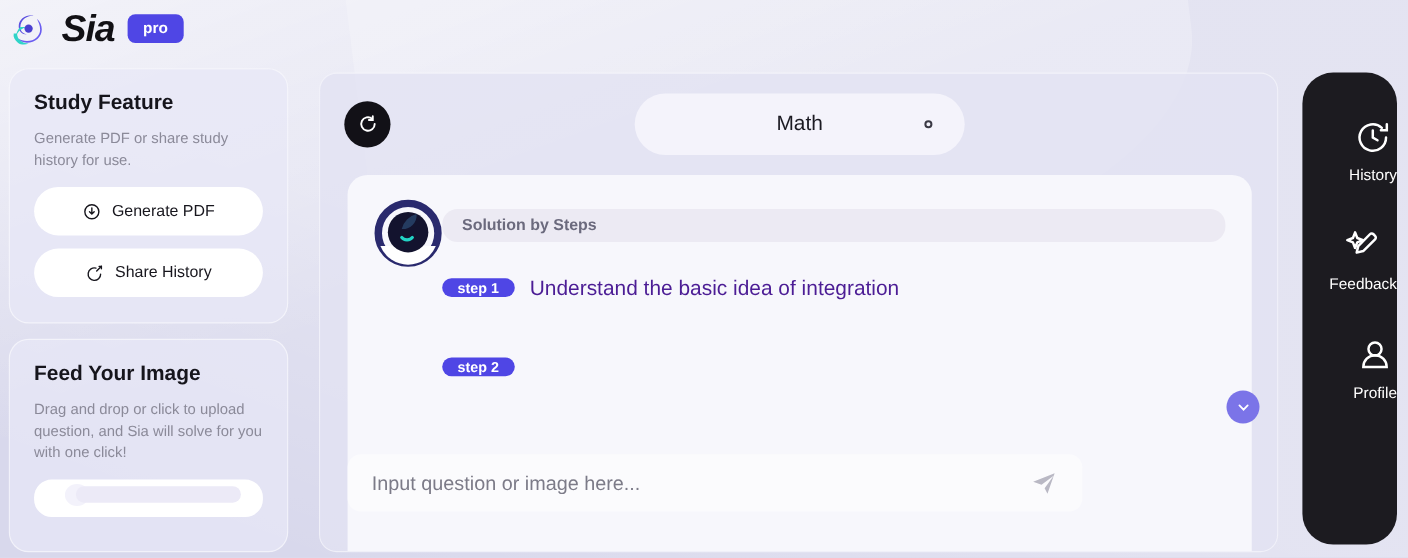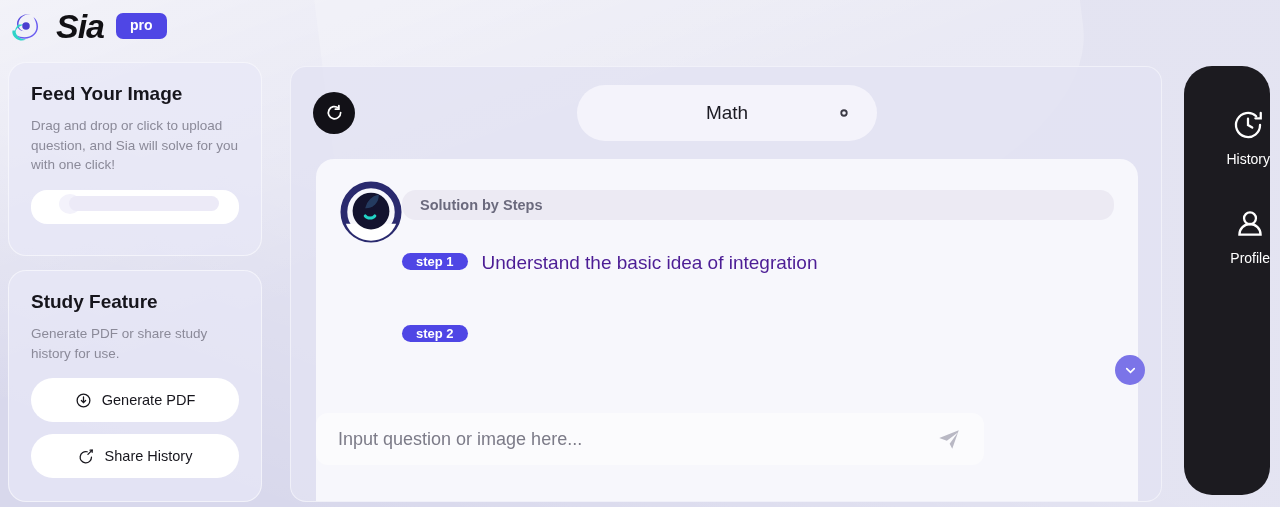--- a/index.html
+++ b/index.html
@@ -208,48 +208,48 @@
     <path d="M10 30c0 7 6 12 14 12-4 2-9 2-13-1-4-3-6-7-5-11z" fill="#2fd4c8"></path>
     <path d="M14 22c-3 3-5 7-5 11 2-6 7-10 14-11-4 0-7 0-9 0z" fill="#2fd4c8"></path>
     <circle cx="24" cy="24" r="5" fill="#4a3fd0"></circle>
   </svg>
   <div class="brand-name">Sia</div>
   <div class="pro-badge">pro</div>
 </div>
 
 <div class="left-sidebar">
 
+  <div class="side-card study">
+    <div class="card-title">Study Feature</div>
+    <div class="card-desc">Generate PDF or share study history for use.</div>
+
+    <div class="pill-btn">
+      <svg width="17" height="17" viewBox="0 0 24 24" fill="none" stroke="#17161d" stroke-width="1.8" stroke-linecap="round">
+        <circle cx="12" cy="12" r="9"></circle>
+        <path d="M12 7v8M9 12l3 3 3-3"></path>
+      </svg>
+      <span>Generate PDF</span>
+    </div>
+
+    <div class="pill-btn">
+      <svg width="17" height="17" viewBox="0 0 24 24" fill="none" stroke="#17161d" stroke-width="1.8" stroke-linecap="round">
+        <path d="M20 6V3h-3"></path>
+        <path d="M20 3l-6 6"></path>
+        <path d="M19 13a8 8 0 11-6-7.7"></path>
+      </svg>
+      <span>Share History</span>
+    </div>
+  </div>
+
   <div class="side-card feed">
     <div class="card-title">Feed Your Image</div>
     <div class="card-desc">Drag and drop or click to upload question, and Sia will solve for you with one click!</div>
     <div class="dropzone">
       <div class="ghost2"></div>
       <div class="ghost"></div>
-    </div>
-  </div>
-
-  <div class="side-card study">
-    <div class="card-title">Study Feature</div>
-    <div class="card-desc">Generate PDF or share study history for use.</div>
-
-    <div class="pill-btn">
-      <svg width="17" height="17" viewBox="0 0 24 24" fill="none" stroke="#17161d" stroke-width="1.8" stroke-linecap="round">
-        <circle cx="12" cy="12" r="9"></circle>
-        <path d="M12 7v8M9 12l3 3 3-3"></path>
-      </svg>
-      <span>Generate PDF</span>
-    </div>
-
-    <div class="pill-btn">
-      <svg width="17" height="17" viewBox="0 0 24 24" fill="none" stroke="#17161d" stroke-width="1.8" stroke-linecap="round">
-        <path d="M20 6V3h-3"></path>
-        <path d="M20 3l-6 6"></path>
-        <path d="M19 13a8 8 0 11-6-7.7"></path>
-      </svg>
-      <span>Share History</span>
     </div>
   </div>
 
 </div>
 
 <div class="main-panel">
 
   <div class="main-header">
     <div class="refresh-btn">
       <svg width="21" height="21" viewBox="0 0 24 24" fill="none" stroke="#ffffff" stroke-width="2" stroke-linecap="round">
@@ -315,20 +315,27 @@
 
   <div class="rail-item">
     <svg width="34" height="34" viewBox="0 0 24 24" fill="none" stroke="#ffffff" stroke-width="1.6" stroke-linecap="round">
       <path d="M20.5 12a8.5 8.5 0 11-2.7-6.2"></path>
       <path d="M21 3.5v3.8h-3.8"></path>
       <path d="M12 7.5V12l3 1.8"></path>
     </svg>
     <span class="rlabel">History</span>
   </div>
 
+  <div class="rail-item">
+    <svg width="34" height="34" viewBox="0 0 24 24" fill="none" stroke="#ffffff" stroke-width="1.6" stroke-linejoin="round" stroke-linecap="round">
+      <path d="M7 3l1.4 3.6L12 8l-3.6 1.4L7 13l-1.4-3.6L2 8l3.6-1.4z"></path>
+      <path d="M19.8 5.2l-1 -1a1.6 1.6 0 00-2.3 0L9 11.8 8 16l4.2-1 7.6-7.5a1.6 1.6 0 000-2.3z"></path>
+    </svg>
+    <span class="rlabel">Feedback</span>
+  </div>
 
   <div class="rail-item">
     <svg width="34" height="34" viewBox="0 0 24 24" fill="none" stroke="#ffffff" stroke-width="1.6" stroke-linecap="round">
       <circle cx="12" cy="8" r="4.2"></circle>
       <path d="M4.5 19.5a7.5 7.5 0 0115 0z"></path>
     </svg>
     <span class="rlabel">Profile</span>
   </div>
 
 </div>

